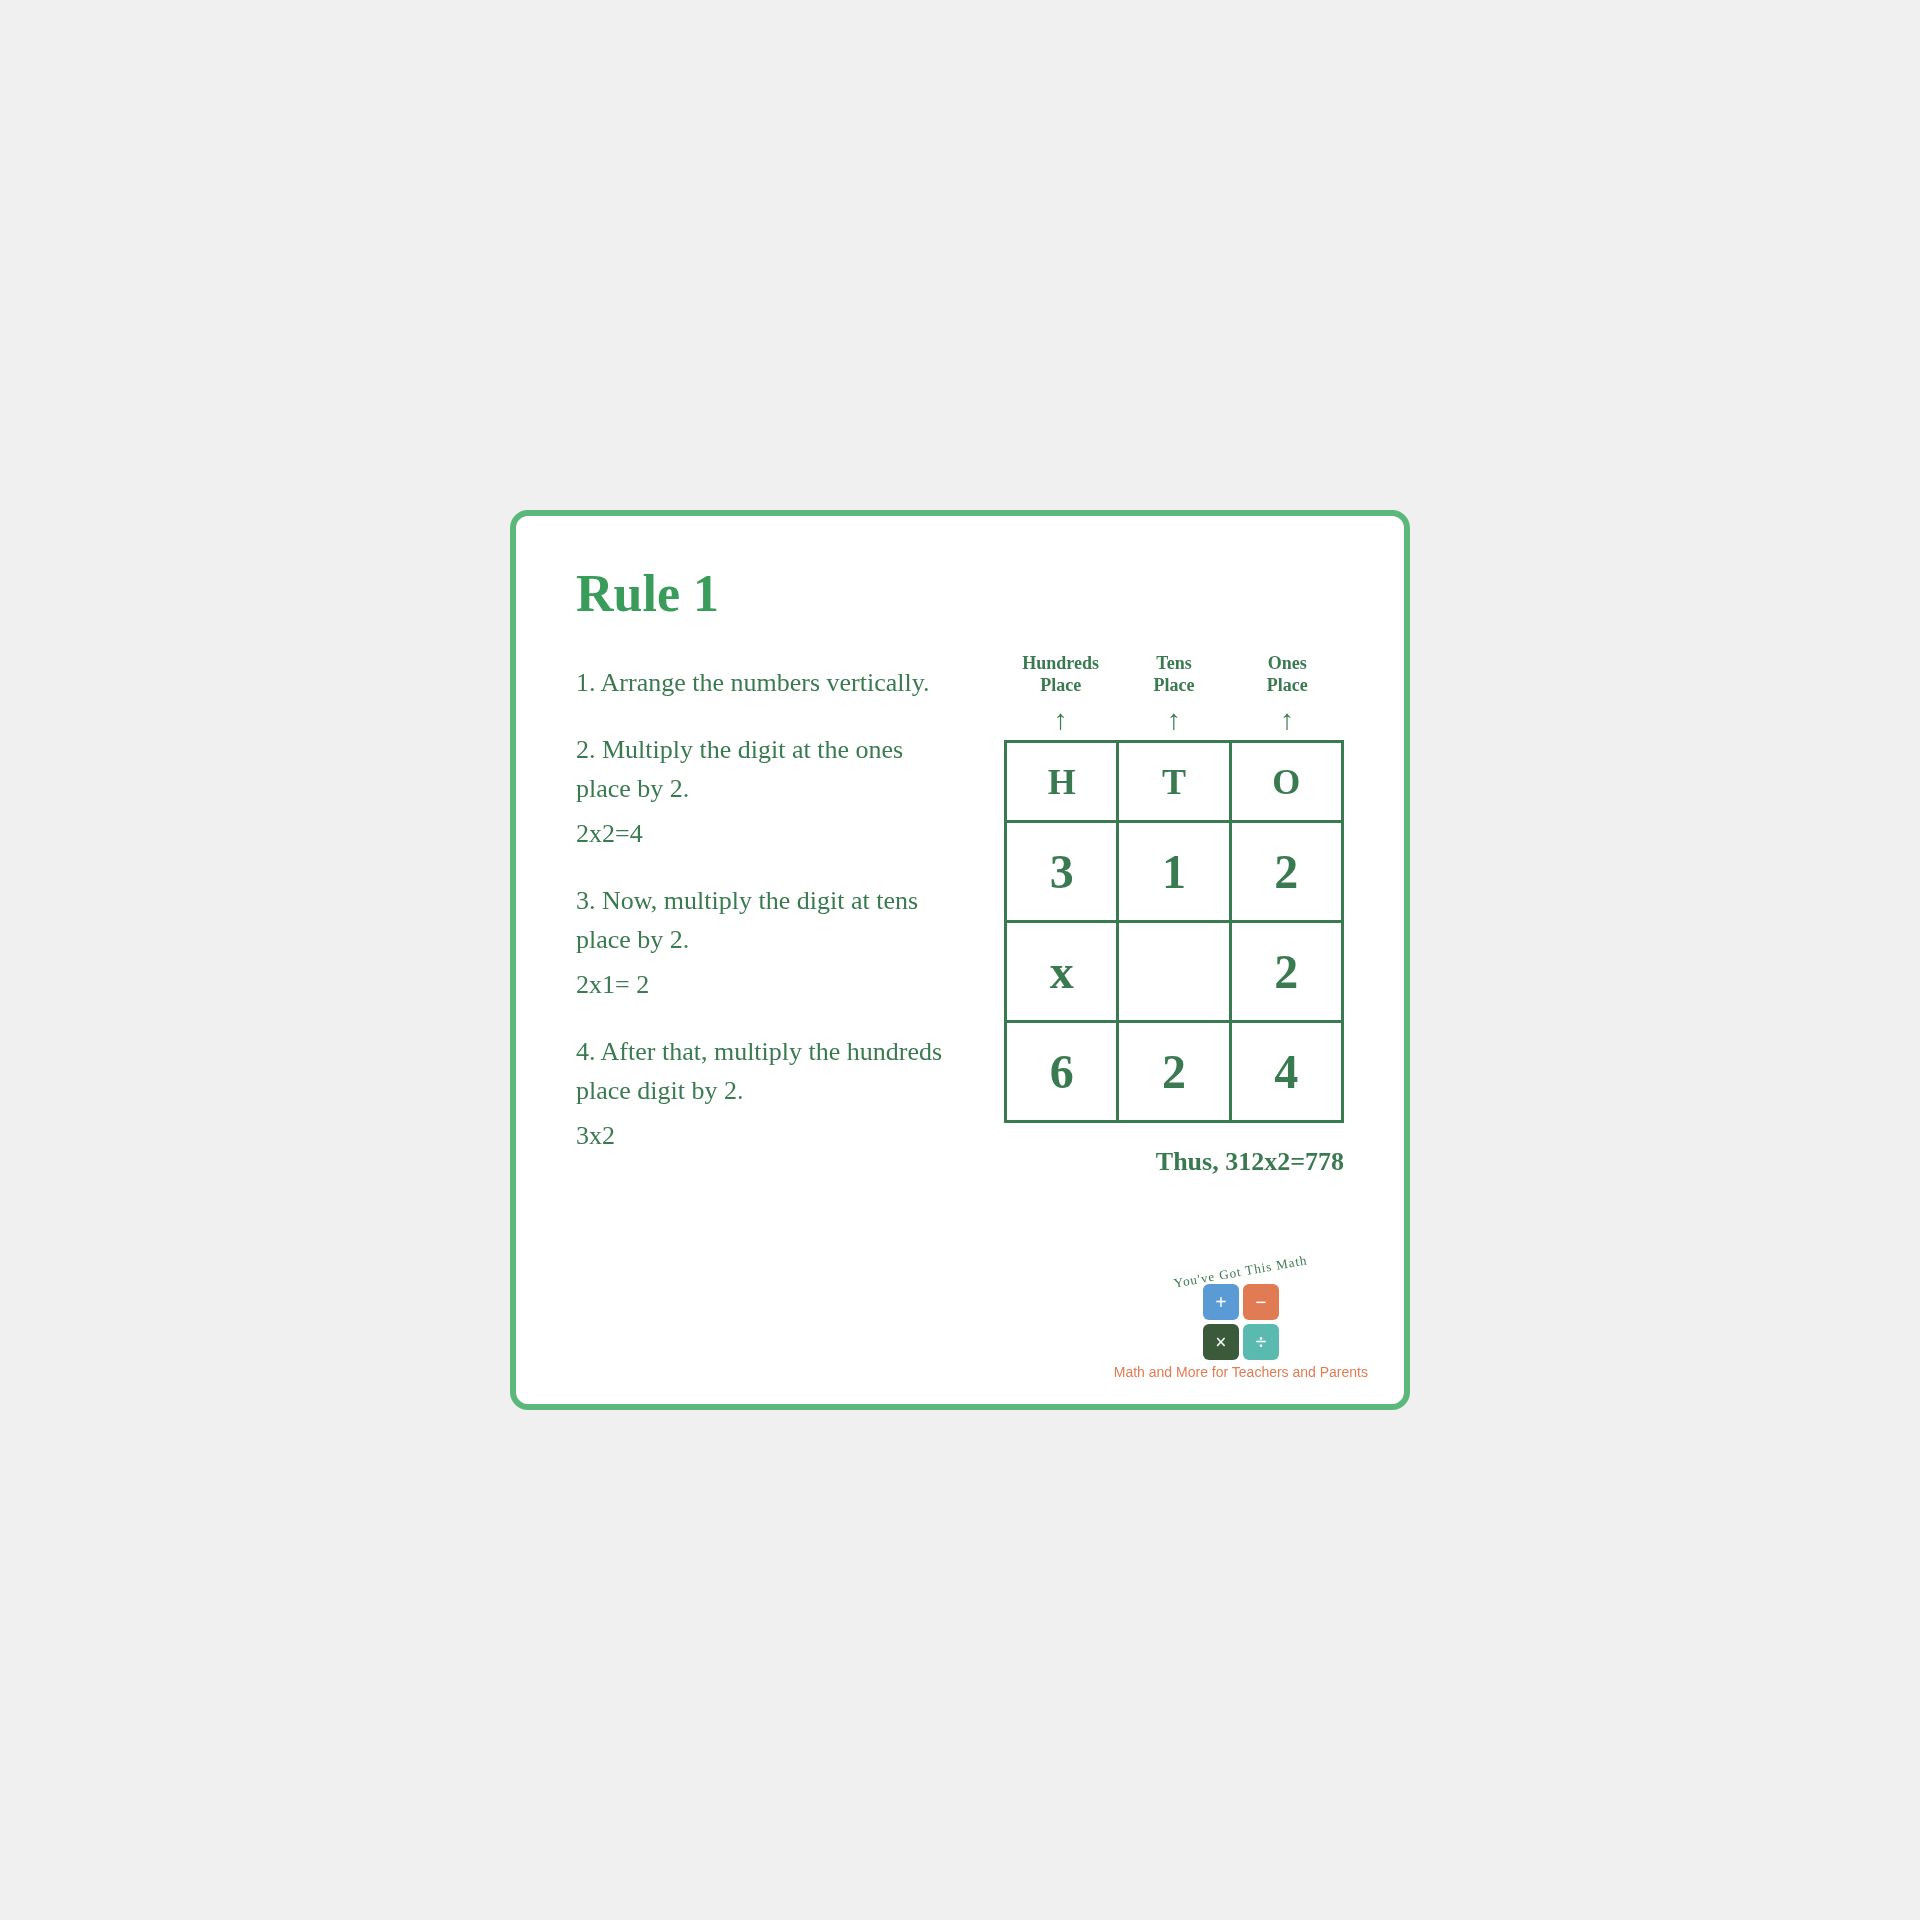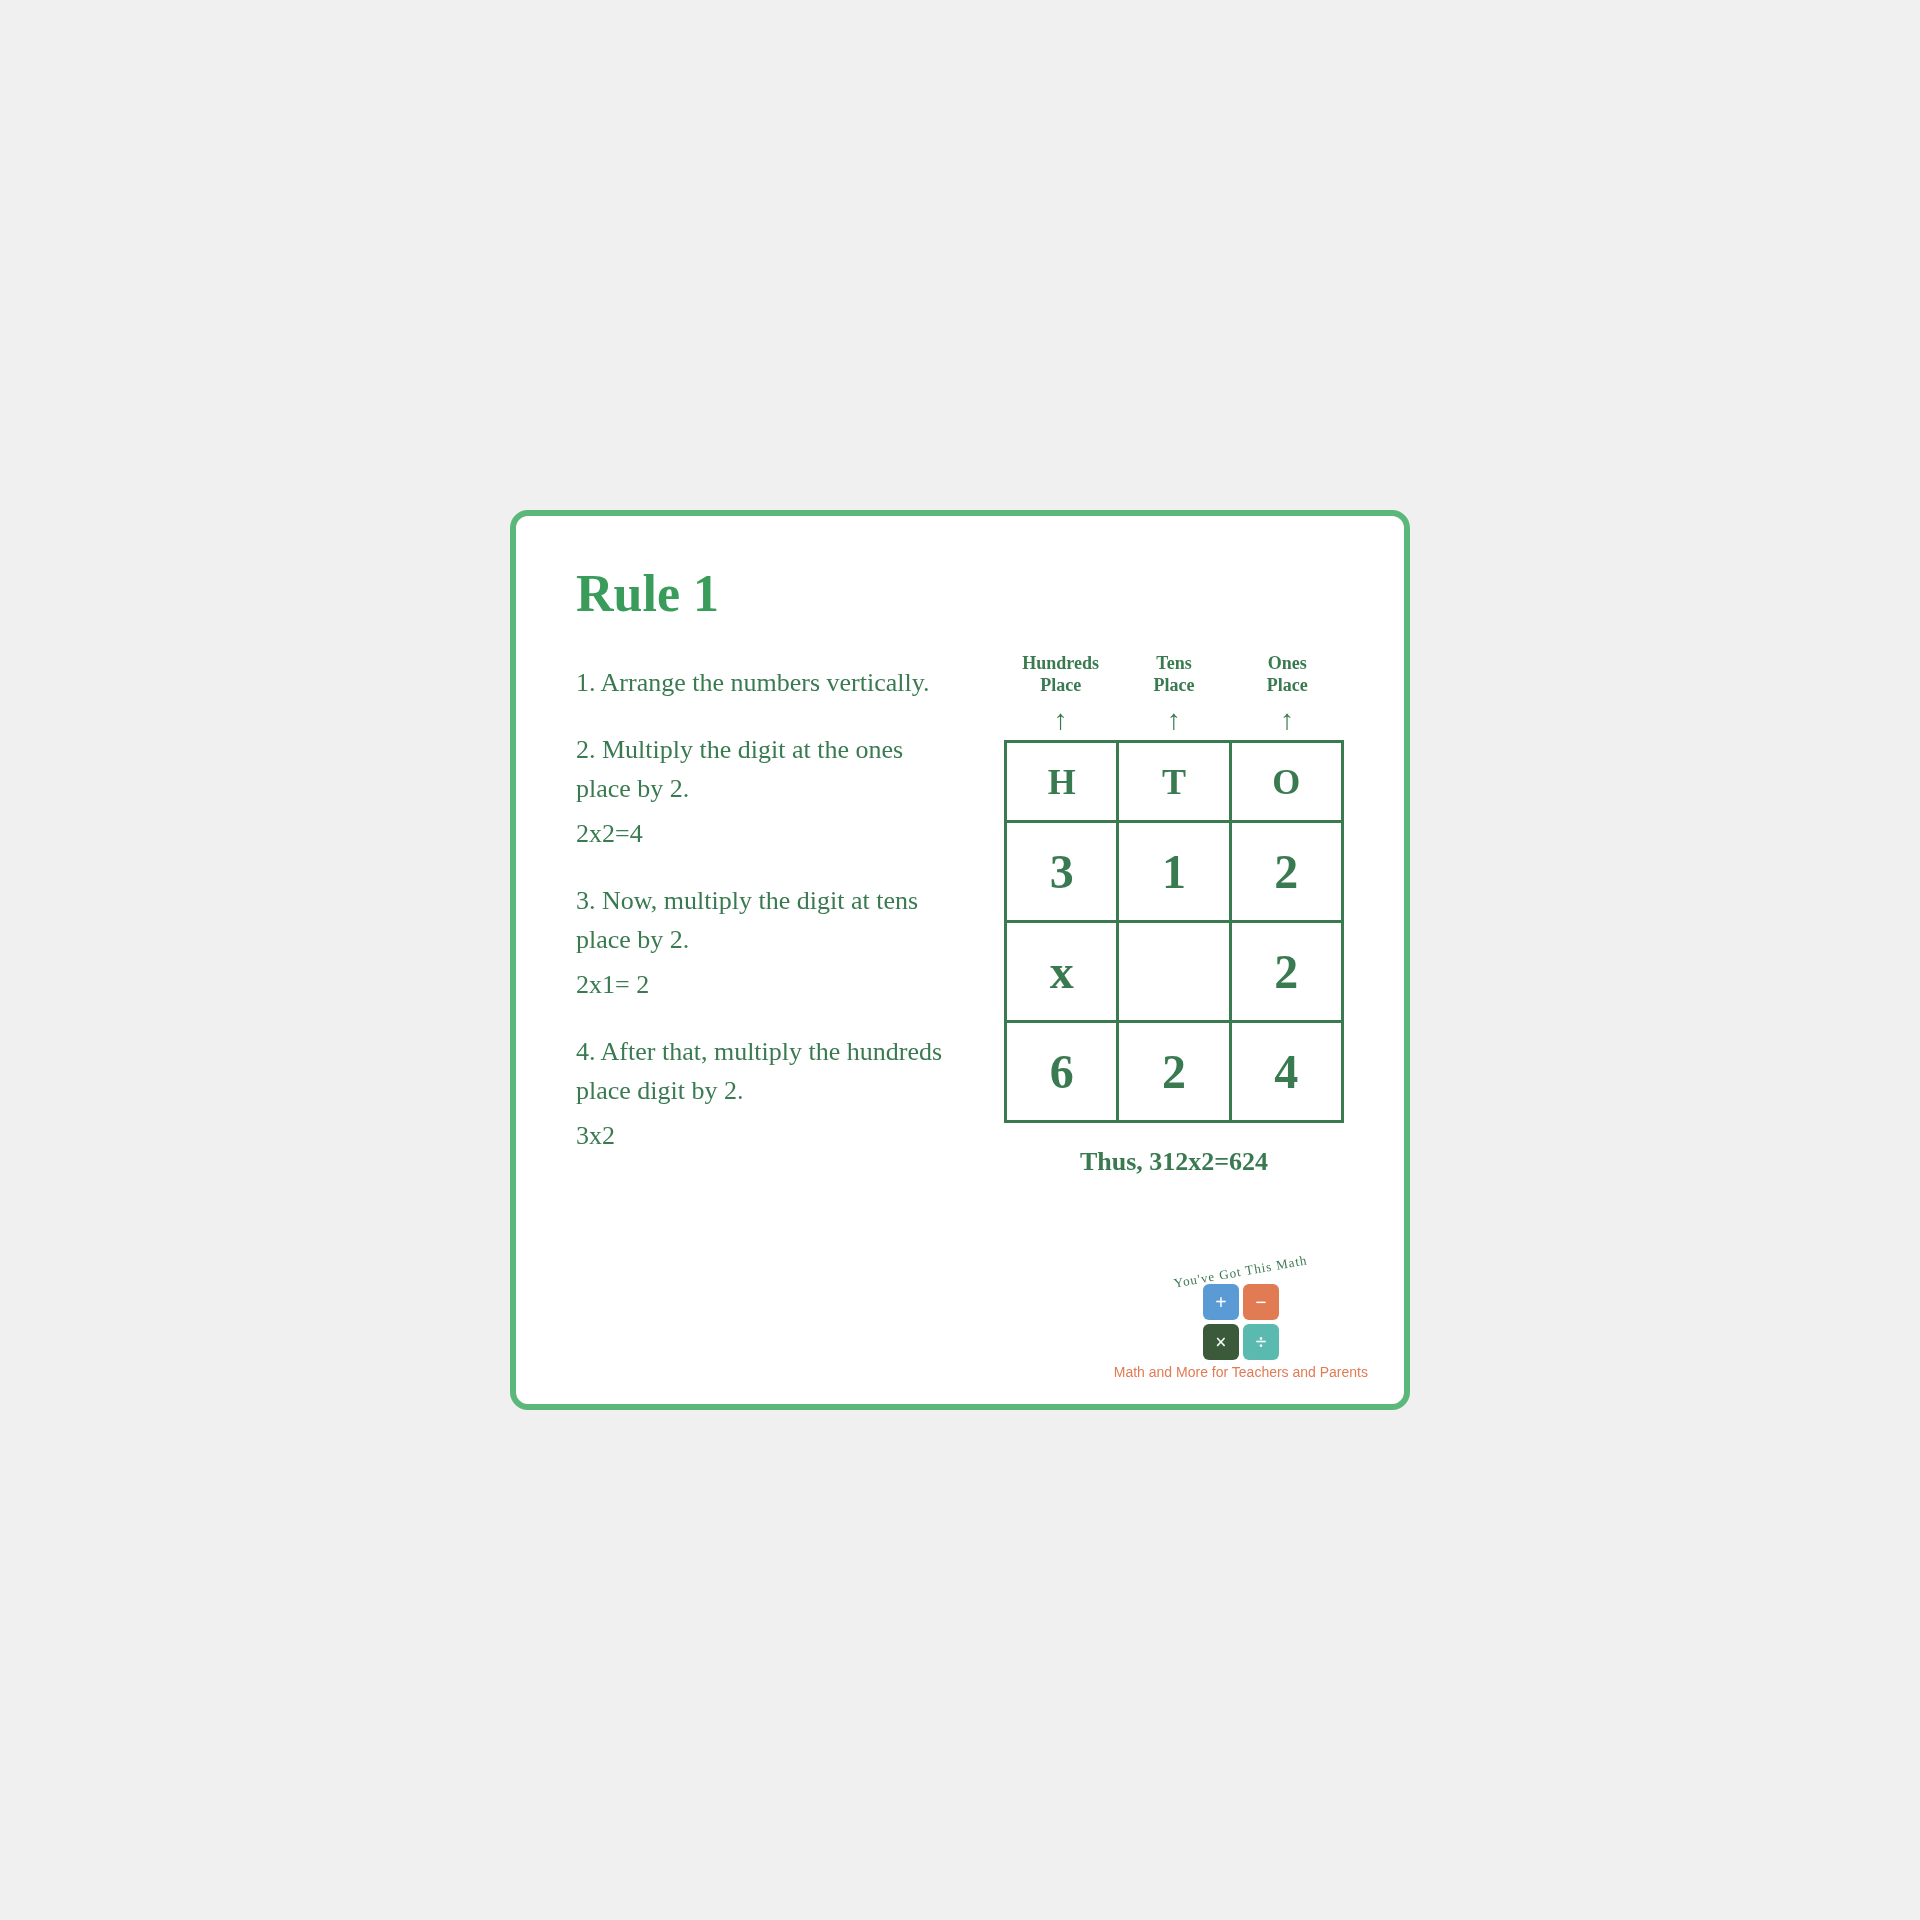--- a/index.html
+++ b/index.html
@@ -38,21 +38,21 @@
     }
 
     .left-col {
       flex: 1.1;
     }
 
     .right-col {
       flex: 0.9;
       display: flex;
       flex-direction: column;
-      align-items: center;
+      align-items: flex-end;
       margin-top: -10px;
     }
 
     .step {
       color: #3a7a50;
       font-size: 26px;
       line-height: 1.5;
       margin-bottom: 28px;
       font-family: 'Comic Sans MS', cursive;
     }
@@ -238,21 +238,21 @@
               <td>2</td>
             </tr>
             <tr>
               <td>6</td>
               <td>2</td>
               <td>4</td>
             </tr>
           </tbody>
       </table>
 
-      <div class="thus-text">Thus, 312x2=624</div>
+      <div class="thus-text">Thus, 312x2=778</div>
     </div>
 
   </div>
 
   <div class="logo-area">
     <span class="logo-text-curved">You've Got This Math</span>
     <div class="logo-icons">
       <div class="logo-icon-box blue">+</div>
       <div class="logo-icon-box orange">−</div>
       <div class="logo-icon-box dark">×</div>

